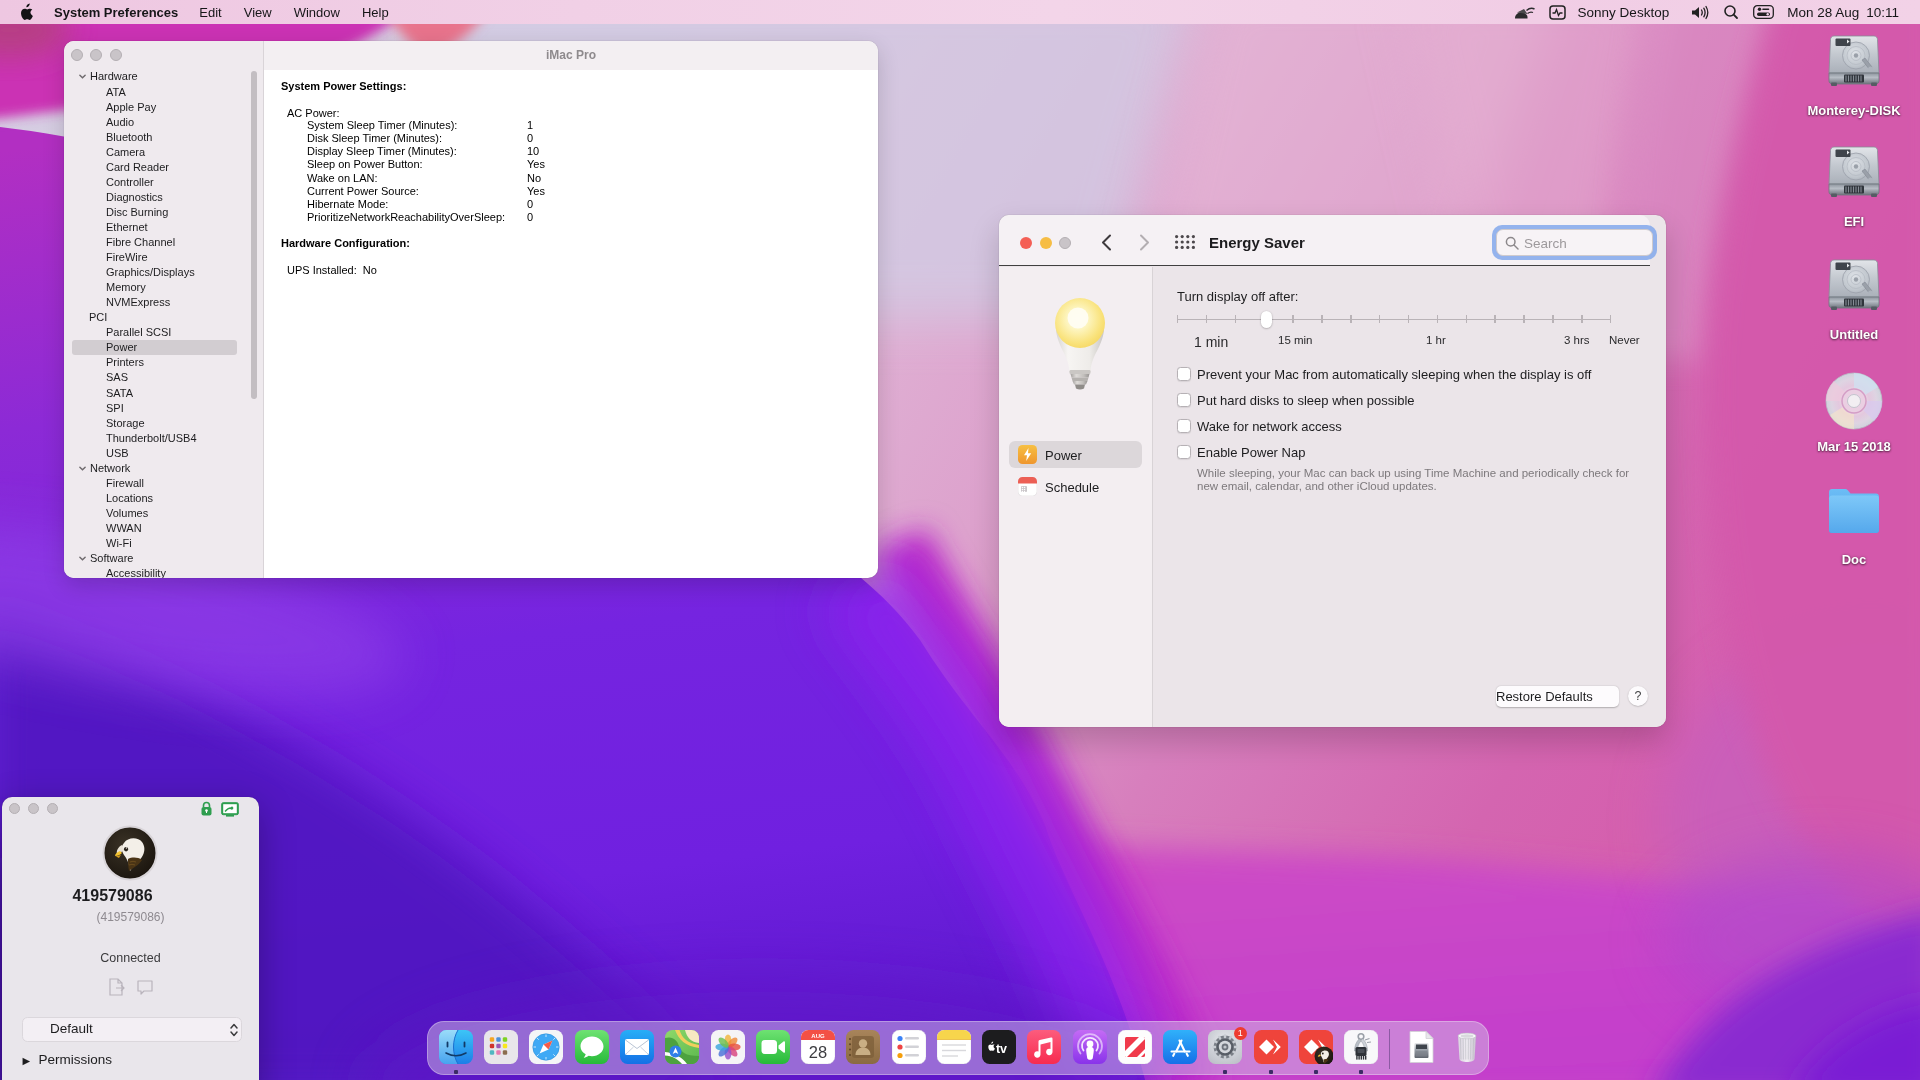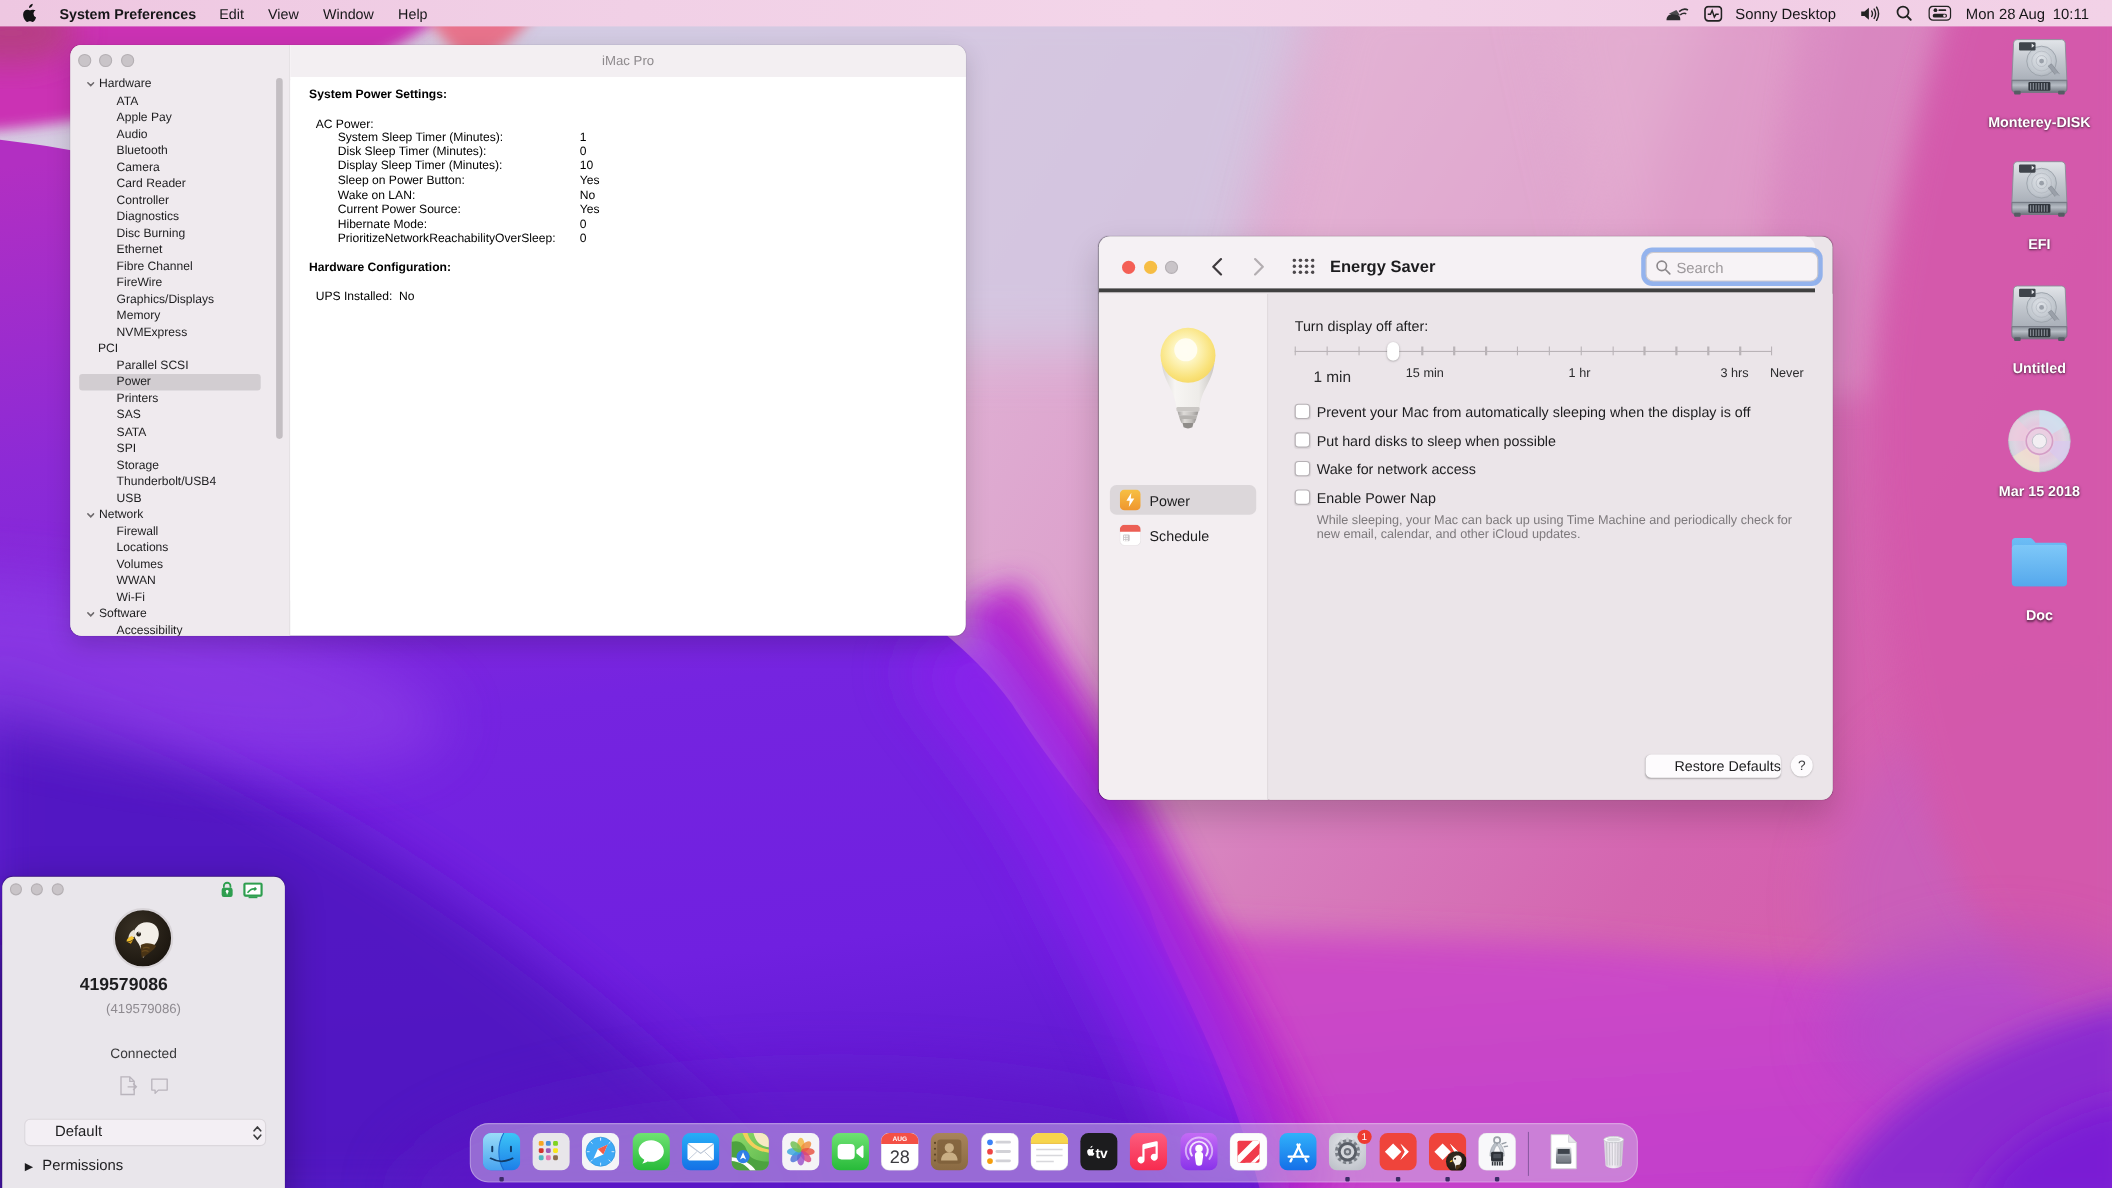--- a/index.html
+++ b/index.html
@@ -16,33 +16,33 @@
 #menubar .mright { margin-left:auto; display:flex; align-items:center; }
 
 .win { position:absolute; border-radius:10px; box-shadow:0 22px 50px rgba(0,0,0,.35),0 0 1px rgba(0,0,0,.3); }
 
 #sysinfo { left:64px; top:41px; width:814px; height:537px; background:#fff; z-index:10;
   box-shadow:0 8px 22px rgba(0,0,0,.16),0 0 1px rgba(0,0,0,.35); }
 #si-side { position:absolute; left:0; top:0; bottom:0; width:200px; background:#efeaee;
   border-radius:10px 0 0 10px; border-right:1px solid #d9d4d8; }
 #si-titlebar { position:absolute; left:200px; top:0; right:0; height:32px; background:#f3eff2;
   border-radius:0 10px 0 0; border-bottom:1px solid #d8d3d7; text-align:center;
-  line-height:29px; font-size:12px; font-weight:normal; color:#8e8a8d; }
+  line-height:29px; font-size:12px; font-weight:bold; color:#8e8a8d; }
 #si-content { position:absolute; left:200px; top:29px; right:0; bottom:32px; background:#fff; font-size:11px; line-height:13px; color:#000; }
 #si-bottom { position:absolute; left:200px; bottom:0; right:0; height:32px; background:#f4f0f3;
   border-radius:0 0 10px 0; border-top:1px solid #d8d3d7; display:flex; align-items:center; font-size:11.5px; color:#4a4a4c; }
 .tl { position:absolute; width:12px; height:12px; border-radius:50%; }
 .tl.gray { background:#c9c4c8; border:0.5px solid #b4afb3; }
 .si-row { position:absolute; left:0; width:200px; height:15px; line-height:15px; font-size:11px; color:#1d1d1f; }
 .si-row .tw { position:absolute; left:74px; top:4.5px; width:7px; height:7px; }
 
 #energy { left:999px; top:215px; width:667px; height:512px; background:#ebe5e9; z-index:12;
   box-shadow:0 14px 30px rgba(0,0,0,.18),0 0 1px rgba(0,0,0,.4); }
 #en-titlebar { position:absolute; left:0; top:0; right:16px; height:51px; background:#f5f1f4;
-  border-radius:10px 10px 0 0; border-bottom:4px solid #404040; }
+  border-radius:10px 10px 0 0; border-bottom:1px solid #404040; }
 #en-side { position:absolute; left:0; top:52px; bottom:0; width:154px; background:#f3eef1;
   border-radius:0 0 0 10px; border-right:1px solid #d8d3d6; }
 #en-main { position:absolute; left:155px; top:52px; right:0; bottom:0; background:#ebe5e9; border-radius:0 0 10px 0; }
 .tl.red { background:#f45f55; } .tl.yellow { background:#f6bd44; }
 .chk { position:absolute; width:14px; height:14px; background:#fff; border:1px solid #b6b1b5; border-radius:3.5px; box-shadow:0 0.5px 1px rgba(0,0,0,.08);}
 .cklabel { position:absolute; font-size:13px; color:#1d1d1f; }
 
 #panel { left:2px; top:797px; width:257px; height:300px; background:#e9e6eb; border-radius:10px 10px 0 0;
   z-index:14; box-shadow:0 10px 36px rgba(0,0,0,.3),0 0 1px rgba(0,0,0,.35); }
 
@@ -348,21 +348,21 @@
   <div style="position:absolute;left:455px;top:66.5px;font-size:11.5px;color:#2a2a2c">Never</div>
   <div class="chk" style="left:23px;top:100.2px"></div>
         <div class="cklabel" style="left:43px;top:100.2px">Prevent your Mac from automatically sleeping when the display is off</div>
         <div class="chk" style="left:23px;top:126.2px"></div>
         <div class="cklabel" style="left:43px;top:126.2px">Put hard disks to sleep when possible</div>
         <div class="chk" style="left:23px;top:152.2px"></div>
         <div class="cklabel" style="left:43px;top:152.2px">Wake for network access</div>
         <div class="chk" style="left:23px;top:178.2px"></div>
         <div class="cklabel" style="left:43px;top:178.2px">Enable Power Nap</div>
   <div style="position:absolute;left:43px;top:199.5px;font-size:11.5px;line-height:13.5px;color:#7d797c">While sleeping, your Mac can back up using Time Machine and periodically check for<br>new email, calendar, and other iCloud updates.</div>
-  <div style="position:absolute;left:342px;top:418.5px;width:123px;height:21.5px;background:#fdfbfd;border-radius:5px;box-shadow:0 0.5px 1.5px rgba(0,0,0,.25);text-align:right;line-height:21.5px;font-size:13px;color:#1d1d1f">Restore Defaults</div>
+  <div style="position:absolute;left:342px;top:418.5px;width:123px;height:21.5px;background:#fdfbfd;border-radius:5px;box-shadow:0 0.5px 1.5px rgba(0,0,0,.25);text-align:left;line-height:21.5px;font-size:13px;color:#1d1d1f">Restore Defaults</div>
   <div style="position:absolute;left:474px;top:418.7px;width:20px;height:20px;background:#fdfbfd;border-radius:50%;box-shadow:0 0.5px 1.5px rgba(0,0,0,.25);text-align:center;line-height:20px;font-size:12.5px;color:#434345">?</div>
 </div>
     <div class="tl red" style="left:21px;top:21.5px"></div>
     <div class="tl yellow" style="left:40.5px;top:21.5px"></div>
     <div class="tl gray" style="left:60px;top:21.5px"></div>
   </div>
 
   <div id="panel" class="win">
   <div class="tl gray" style="left:6.5px;top:6.3px;width:11px;height:11px"></div>
   <div class="tl gray" style="left:26px;top:6.3px;width:11px;height:11px"></div>

